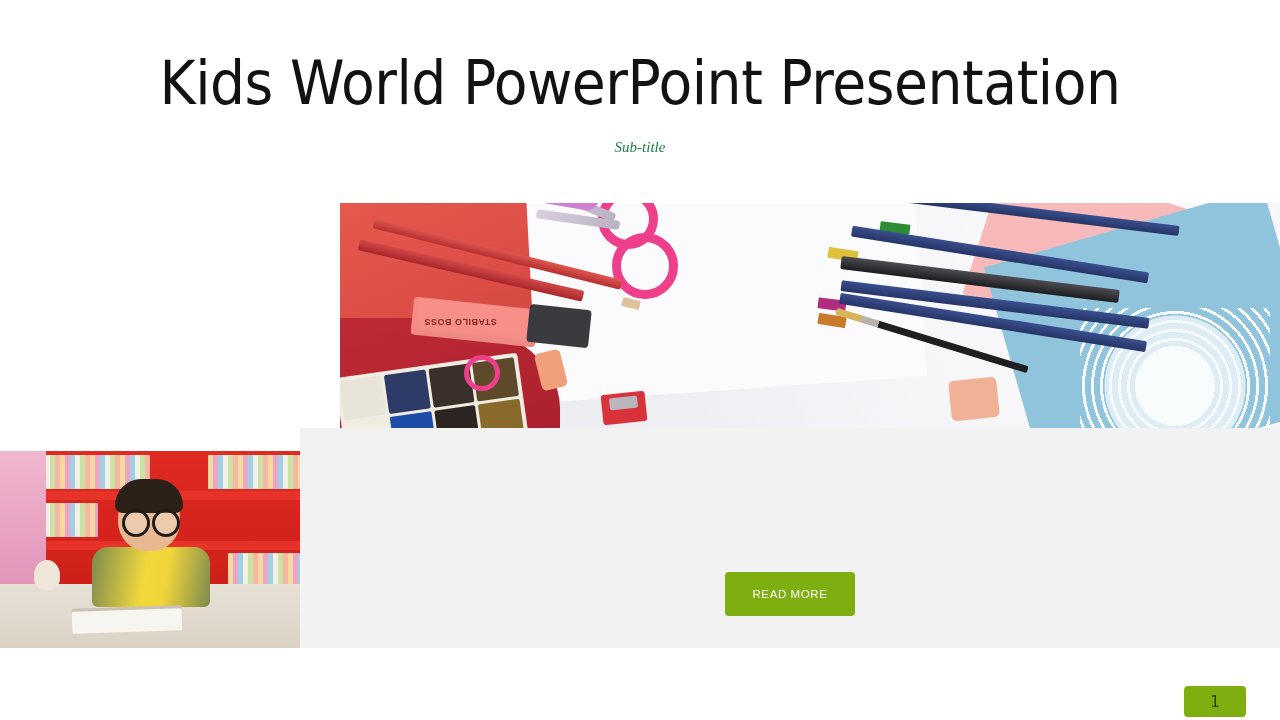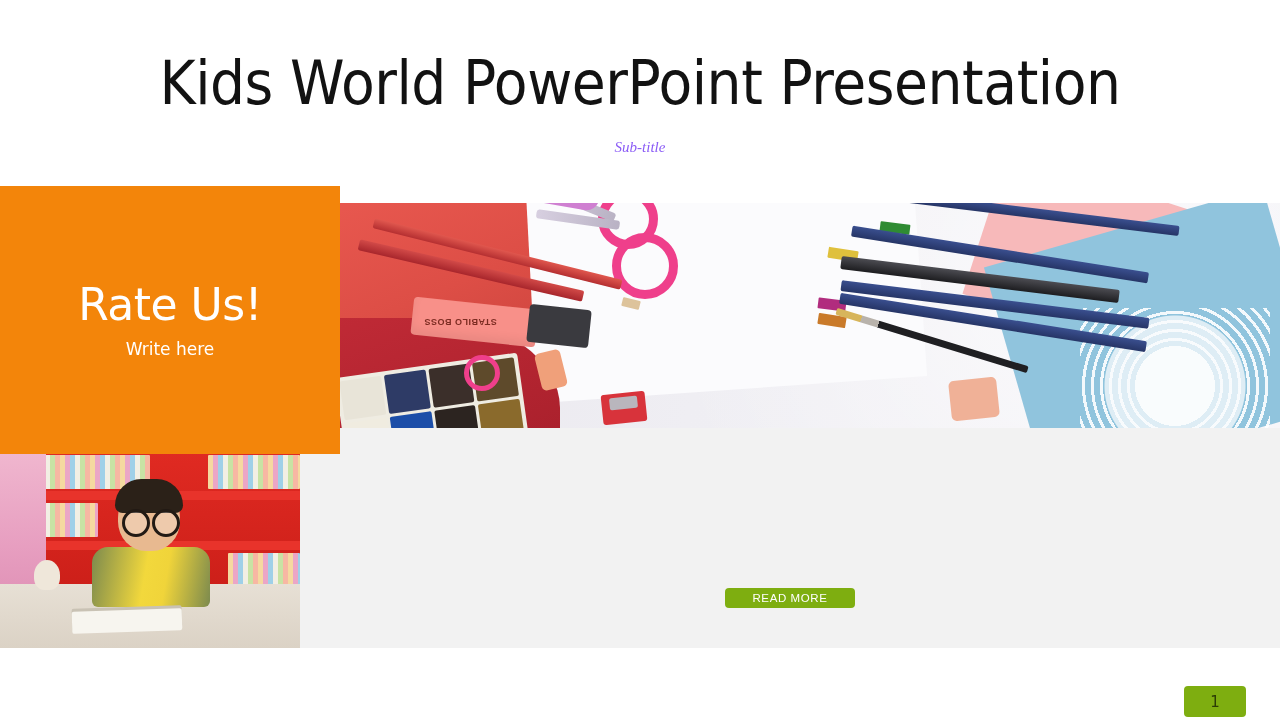--- a/index.html
+++ b/index.html
@@ -42,21 +42,21 @@
   }
   .slide-subtitle {
     position: absolute;
     left: 0;
     top: 119px;
     width: 1280px;
     text-align: center;
     font-size: 15px;
     line-height: 22px;
     font-style: italic;
-    color: #8b5cf6;
+    color: #15803d;
     font-family: "Liberation Serif", serif;
   }
 
   
   .hero-photo {
     position: absolute;
     left: 340px;
     top: 186px;
     width: 940px;
     height: 225px;
@@ -306,22 +306,22 @@
     position: absolute;
     left: 90px; top: 93px; width: 800px;
     text-align: center;
     font-size: 14.5px;
     line-height: 21px;
     color: #262626;
     font-family: "Liberation Sans", sans-serif;
   }
   .read-more {
     position: absolute;
-    left: 425px; top: 160px;
-    width: 130px; height: 20px;
+    left: 425px; top: 144px;
+    width: 130px; height: 44px;
     background: #7eae10;
     border: none;
     border-radius: 4px;
     color: #ffffff;
     font-size: 11.5px;
     letter-spacing: 0.6px;
     font-family: "Liberation Sans", sans-serif;
     cursor: pointer;
     padding: 0;
   }
@@ -421,24 +421,20 @@
     <div class="pencil" style="left:500px;top:96px;width:310px;height:11px;background:linear-gradient(180deg,#3a4f8f,#263566);transform:rotate(7deg);"></div>
     <div class="tip" style="left:478px;top:96px;width:28px;height:11px;background:#b12c7e;transform:rotate(7deg);"></div>
 
     <div class="pencil" style="left:498px;top:114px;width:310px;height:11px;background:linear-gradient(180deg,#3a4f8f,#263566);transform:rotate(9deg);"></div>
     <div class="tip" style="left:478px;top:112px;width:28px;height:11px;background:#c97a2a;transform:rotate(9deg);"></div>
 
     <div class="pencil" style="left:492px;top:134px;width:200px;height:7px;background:linear-gradient(90deg,#d7b55b 0 26px,#b8b2ab 26px 44px,#1f1f22 44px 100%);transform:rotate(17deg);"></div>
     <div class="eraser" style="left:610px;top:176px;width:48px;height:40px;background:#f0b197;transform:rotate(-6deg);"></div>
   </div>
 
-  <div class="rate-panel">
-    <div class="rate-title">Rate Us!</div>
-    <div class="rate-sub">Write here</div>
-  </div>
 
   <div class="boy-photo">
     <div class="bp-wall"></div>
     <div class="bp-books" style="left:30px;top:4px;width:120px;"></div>
     <div class="bp-books" style="left:208px;top:4px;width:92px;"></div>
     <div class="bp-shelf" style="left:22px;top:40px;width:278px;height:9px;"></div>
     <div class="bp-books" style="left:30px;top:52px;width:68px;"></div>
     <div class="bp-shelf" style="left:22px;top:90px;width:278px;height:9px;"></div>
     <div class="bp-books" style="left:228px;top:102px;width:72px;"></div>
     <div class="bp-curtain"></div>

